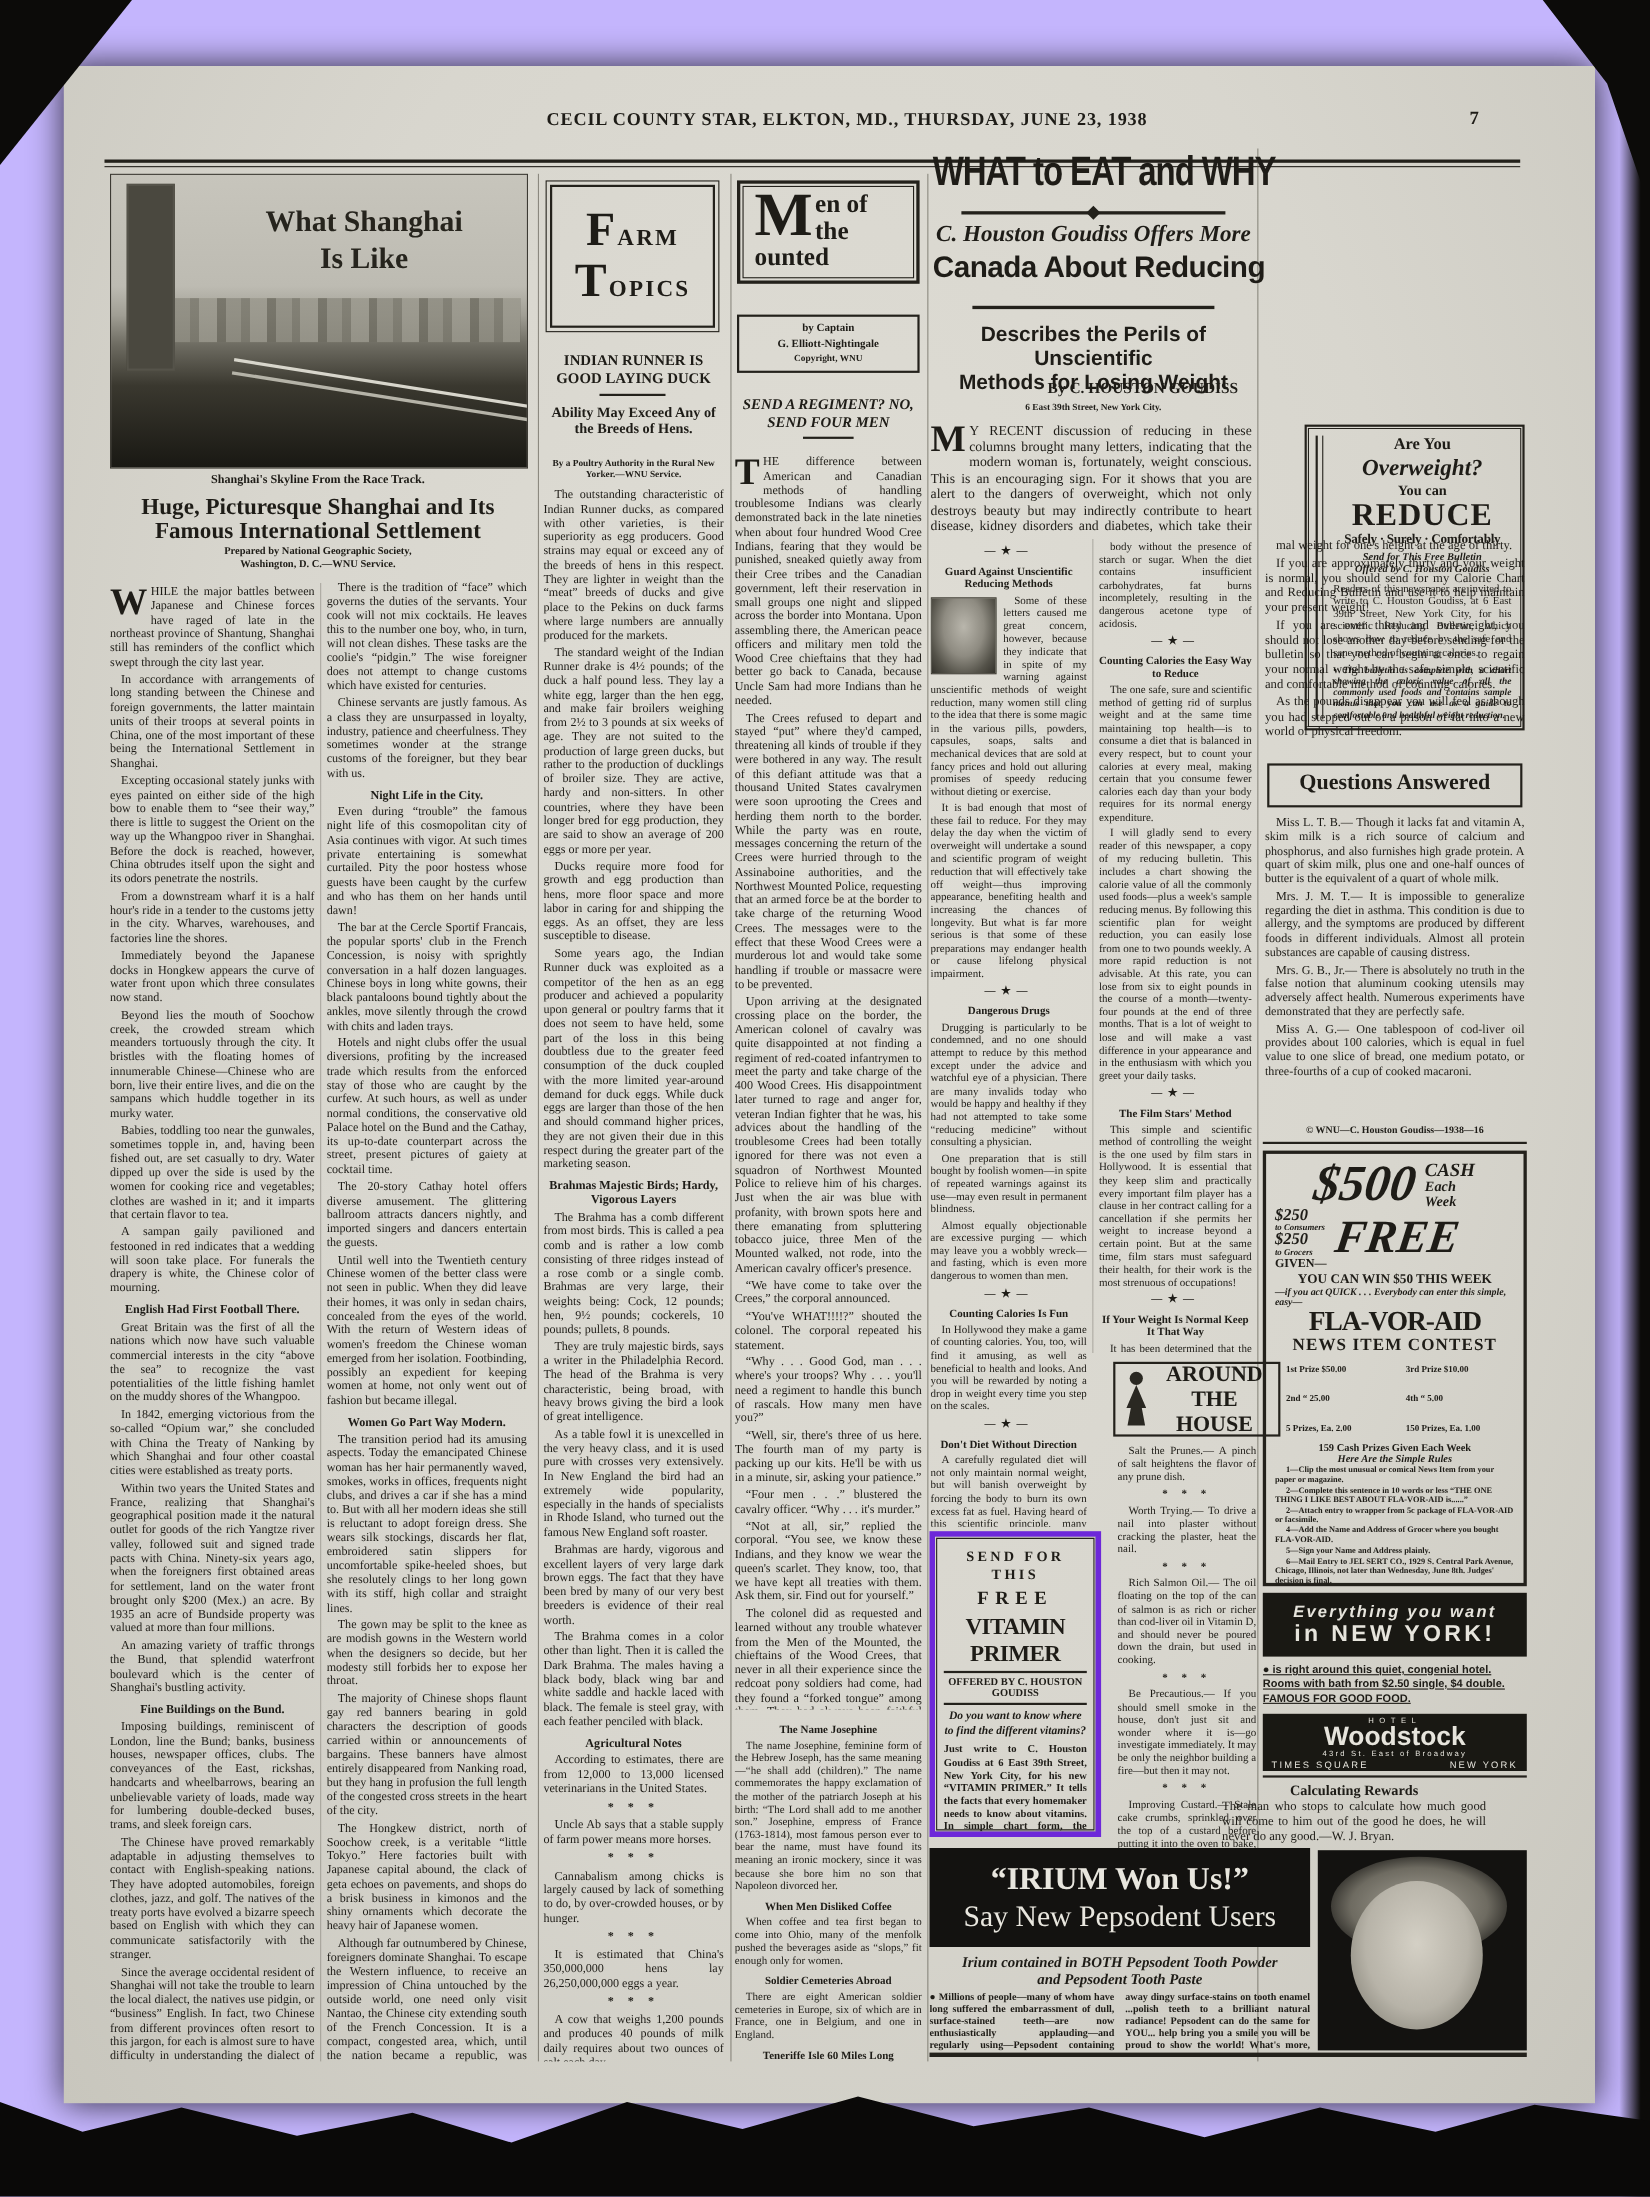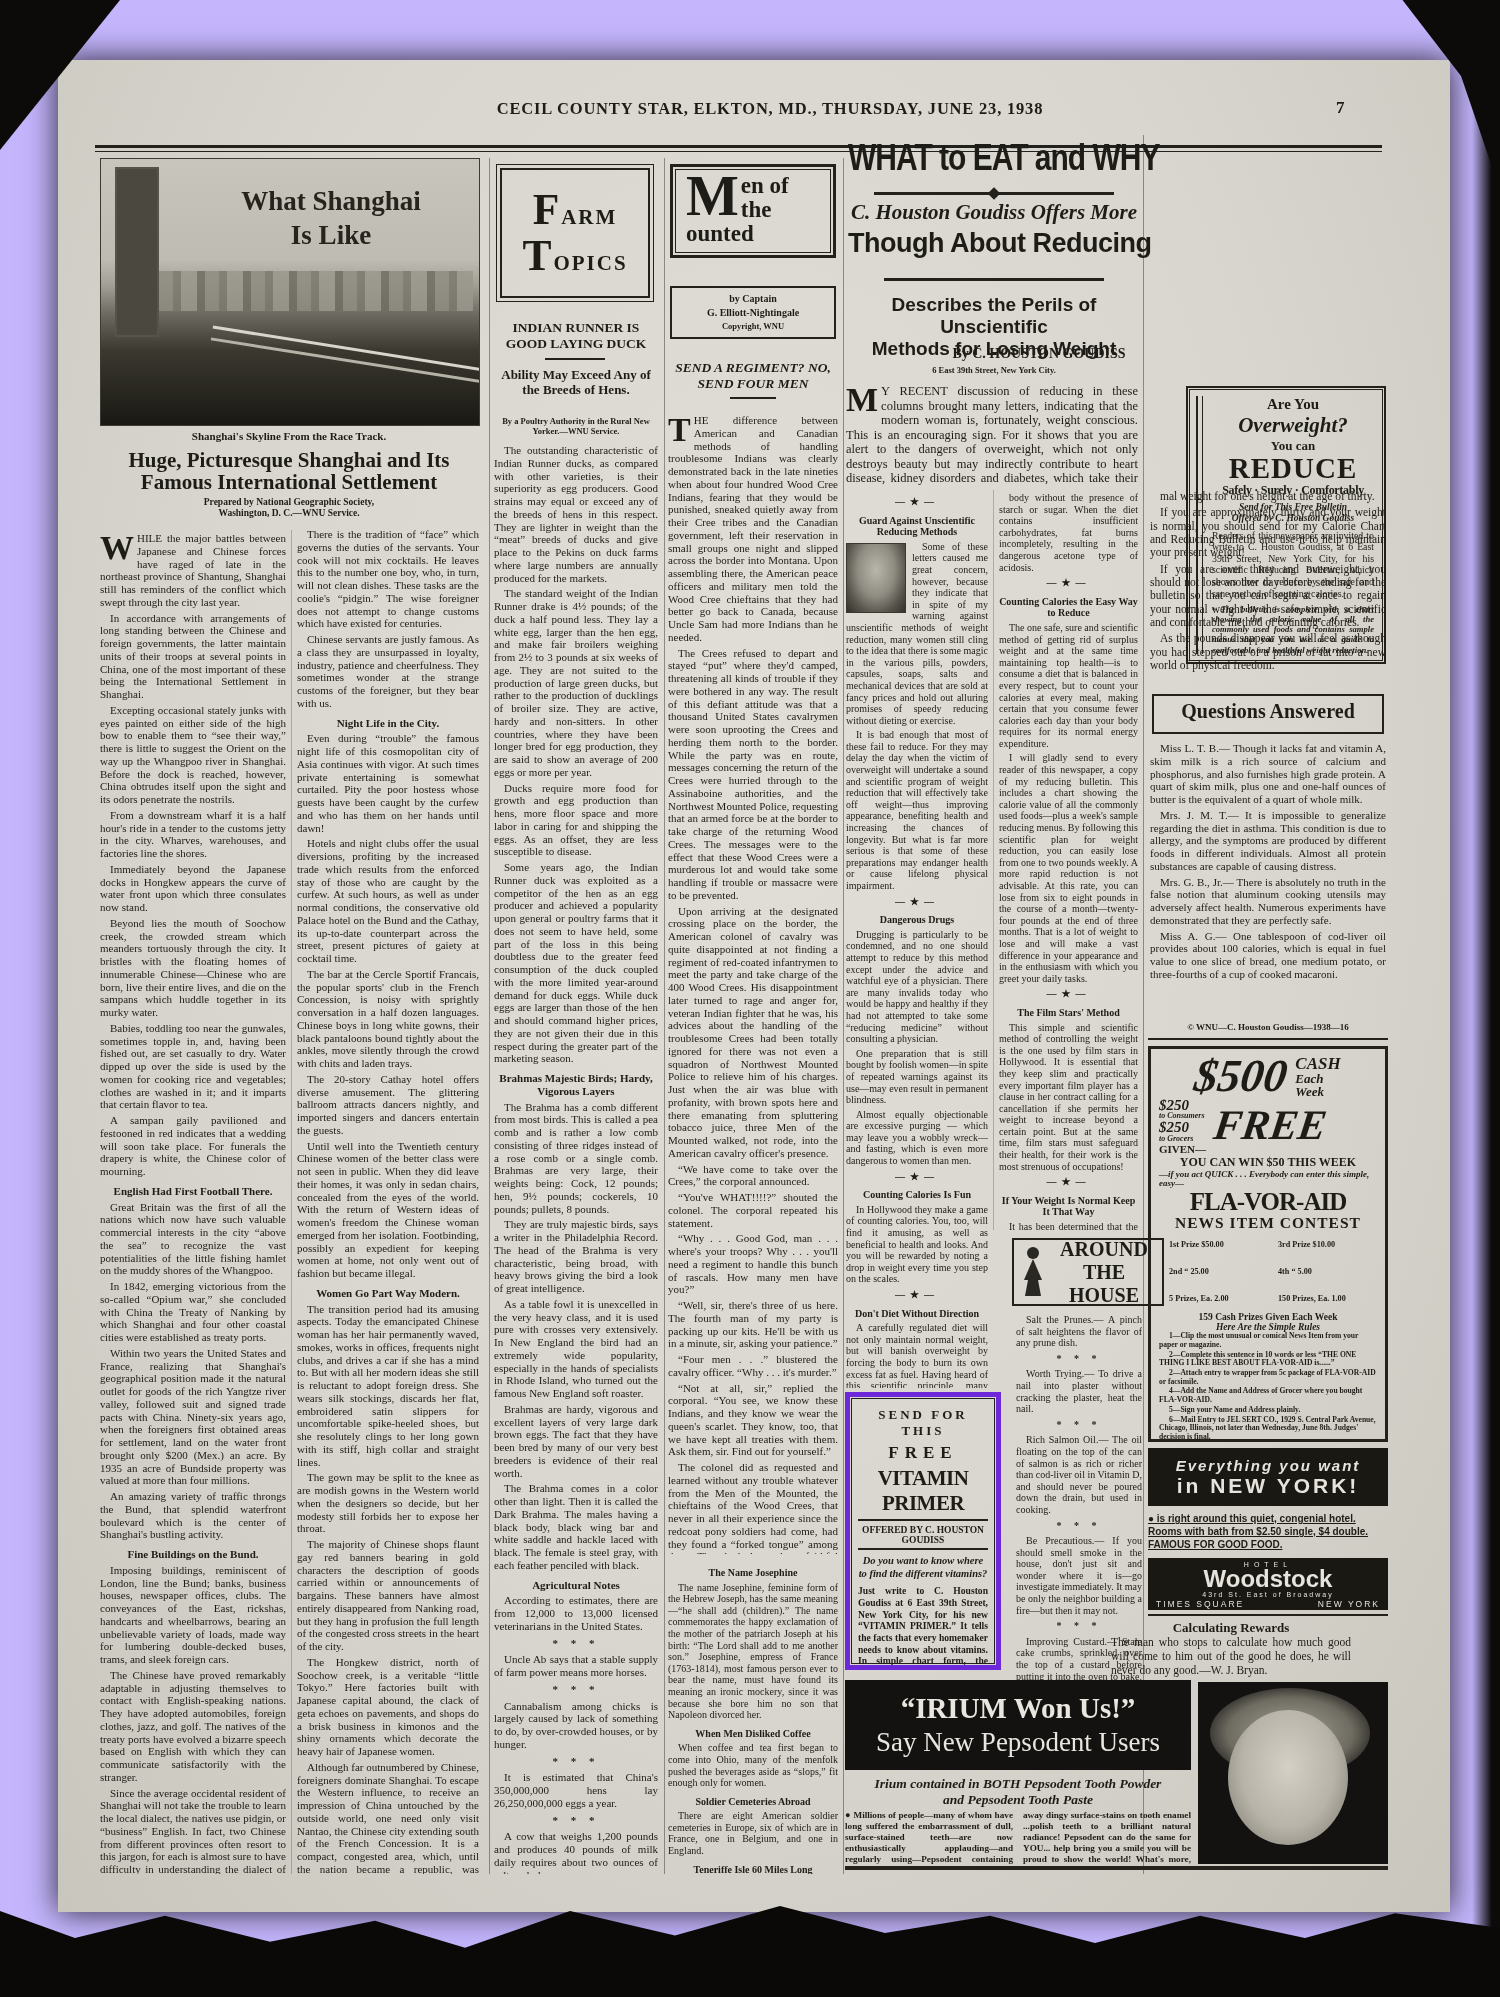--- a/index.html
+++ b/index.html
@@ -203,22 +203,22 @@
       <p class="sub">Fine Buildings on the Bund.</p>
       <p class="body-p">Imposing buildings, reminiscent of London, line the Bund; banks, business houses, newspaper offices, clubs. The conveyances of the East, rickshas, handcarts and wheelbarrows, bearing an unbelievable variety of loads, made way for lumbering double-decked buses, trams, and sleek foreign cars.</p>
       <p class="body-p">The Chinese have proved remarkably adaptable in adjusting themselves to contact with English-speaking nations. They have adopted automobiles, foreign clothes, jazz, and golf. The natives of the treaty ports have evolved a bizarre speech based on English with which they can communicate satisfactorily with the stranger.</p>
       <p class="body-p">Since the average occidental resident of Shanghai will not take the trouble to learn the local dialect, the natives use pidgin, or “business” English. In fact, two Chinese from different provinces often resort to this jargon, for each is almost sure to have difficulty in understanding the dialect of the other.</p>
     </div>
   <div class="blk col f11" style="left:297px;top:528px;width:182px;height:1346px;">
       <p class="body-p">There is the tradition of “face” which governs the duties of the servants. Your cook will not mix cocktails. He leaves this to the number one boy, who, in turn, will not clean dishes. These tasks are the coolie's “pidgin.” The wise foreigner does not attempt to change customs which have existed for centuries.</p>
       <p class="body-p">Chinese servants are justly famous. As a class they are unsurpassed in loyalty, industry, patience and cheerfulness. They sometimes wonder at the strange customs of the foreigner, but they bear with us.</p>
       <p class="sub">Night Life in the City.</p>
       <p class="body-p">Even during “trouble” the famous night life of this cosmopolitan city of Asia continues with vigor. At such times private entertaining is somewhat curtailed. Pity the poor hostess whose guests have been caught by the curfew and who has them on her hands until dawn!</p>
+      <p class="body-p">The bar at the Cercle Sportif Francais, the popular sports' club in the French Concession, is noisy with sprightly conversation in a half dozen languages. Chinese boys in long white gowns, their black pantaloons bound tightly about the ankles, move silently through the crowd with chits and laden trays.</p>
       <p class="body-p">Hotels and night clubs offer the usual diversions, profiting by the increased trade which results from the enforced stay of those who are caught by the curfew. At such hours, as well as under normal conditions, the conservative old Palace hotel on the Bund and the Cathay, its up-to-date counterpart across the street, present pictures of gaiety at cocktail time.</p>
-      <p class="body-p">The bar at the Cercle Sportif Francais, the popular sports' club in the French Concession, is noisy with sprightly conversation in a half dozen languages. Chinese boys in long white gowns, their black pantaloons bound tightly about the ankles, move silently through the crowd with chits and laden trays.</p>
       <p class="body-p">The 20-story Cathay hotel offers diverse amusement. The glittering ballroom attracts dancers nightly, and imported singers and dancers entertain the guests.</p>
       <p class="body-p">Until well into the Twentieth century Chinese women of the better class were not seen in public. When they did leave their homes, it was only in sedan chairs, concealed from the eyes of the world. With the return of Western ideas of women's freedom the Chinese woman emerged from her isolation. Footbinding, possibly an expedient for keeping women at home, not only went out of fashion but became illegal.</p>
       <p class="sub">Women Go Part Way Modern.</p>
       <p class="body-p">The transition period had its amusing aspects. Today the emancipated Chinese woman has her hair permanently waved, smokes, works in offices, frequents night clubs, and drives a car if she has a mind to. But with all her modern ideas she still is reluctant to adopt foreign dress. She wears silk stockings, discards her flat, embroidered satin slippers for uncomfortable spike-heeled shoes, but she resolutely clings to her long gown with its stiff, high collar and straight lines.</p>
       <p class="body-p">The gown may be split to the knee as are modish gowns in the Western world when the designers so decide, but her modesty still forbids her to expose her throat.</p>
       <p class="body-p">The majority of Chinese shops flaunt gay red banners bearing in gold characters the description of goods carried within or announcements of bargains. These banners have almost entirely disappeared from Nanking road, but they hang in profusion the full length of the congested cross streets in the heart of the city.</p>
       <p class="body-p">The Hongkew district, north of Soochow creek, is a veritable “little Tokyo.” Here factories built with Japanese capital abound, the clack of geta echoes on pavements, and shops do a brisk business in kimonos and the shiny ornaments which decorate the heavy hair of Japanese women.</p>
       <p class="body-p">Although far outnumbered by Chinese, foreigners dominate Shanghai. To escape the Western influence, to receive an impression of China untouched by the outside world, one need only visit Nantao, the Chinese city extending south of the French Concession. It is a compact, congested area, which, until the nation became a republic, was enclosed by a wall. This squalid, odoriferous, teeming district is a maze of crooked, cobblestoned streets and stone or tile houses.</p>
     </div>
 
@@ -298,21 +298,21 @@
       <p class="sub">When Men Disliked Coffee</p>
       <p class="body-p">When coffee and tea first began to come into Ohio, many of the menfolk pushed the beverages aside as “slops,” fit enough only for women.</p>
       <p class="sub">Soldier Cemeteries Abroad</p>
       <p class="body-p">There are eight American soldier cemeteries in Europe, six of which are in France, one in Belgium, and one in England.</p>
       <p class="sub">Teneriffe Isle 60 Miles Long</p>
     </div>
 
   <div class="blk sans goudiss-head" style="left:848px;top:136px;width:292px;">WHAT to EAT and WHY</div>
   <div class="rule-diamond" style="left:874px;top:192px;width:240px;"></div>
   <div class="blk script-line" style="left:848px;top:200px;width:292px;">C. Houston Goudiss Offers More</div>
-  <div class="blk sans advice" style="left:848px;top:228px;width:292px;">Though About Reducing</div>
+  <div class="blk sans advice" style="left:848px;top:228px;width:292px;">Canada About Reducing</div>
   <div class="hrule" style="left:884px;top:278px;width:220px;height:3px;"></div>
   <div class="blk sans deck2" style="left:846px;top:294px;width:296px;">
     <span>Describes the Perils of Unscientific</span><br>
     <span>Methods for Losing Weight</span>
   </div>
   <div class="blk gby" style="left:891px;top:346px;width:296px;">By C. HOUSTON GOUDISS</div>
   <div class="blk gaddr" style="left:846px;top:365px;width:296px;">6 East 39th Street, New York City.</div>
   <div class="blk col lead" style="left:846px;top:384px;width:292px;height:104px;">
     <p class="body-p drop">MY RECENT discussion of reducing in these columns brought many letters, indicating that the modern woman is, fortunately, weight conscious. This is an encouraging sign. For it shows that you are alert to the dangers of overweight, which not only destroys beauty but may indirectly contribute to heart disease, kidney disorders and diabetes, which take their greatest toll from among the heavyweights.</p>
   </div>

